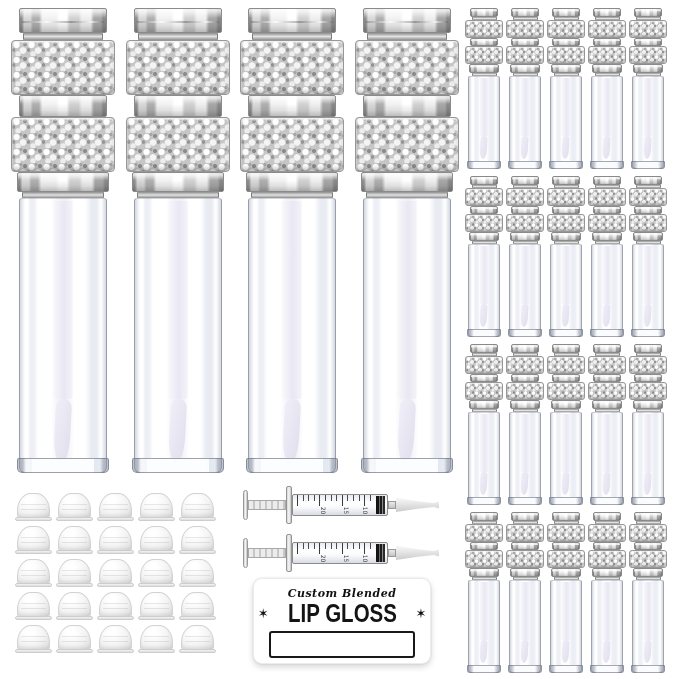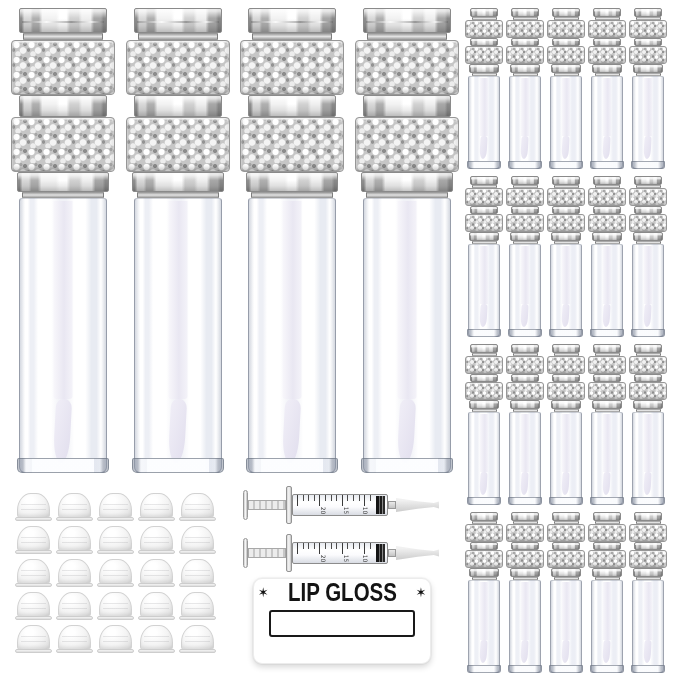--- a/index.html
+++ b/index.html
@@ -623,20 +623,21 @@
         <span class="sy-num">10</span>
         <span class="sy-num">5</span>
         <div class="sy-stopper"></div>
       </div>
       <div class="sy-nozzle"></div>
       <div class="sy-tipcap"></div>
     </div>
   </div>
 
   <div class="gloss-label">
+    <div class="lbl-script">Custom Blended</div>
     <div class="lbl-titlerow">
       <span class="lbl-star">✶</span>
       <span class="lbl-title">LIP GLOSS</span>
       <span class="lbl-star">✶</span>
     </div>
     <div class="lbl-writebox"></div>
   </div>
 
 </div>
 

